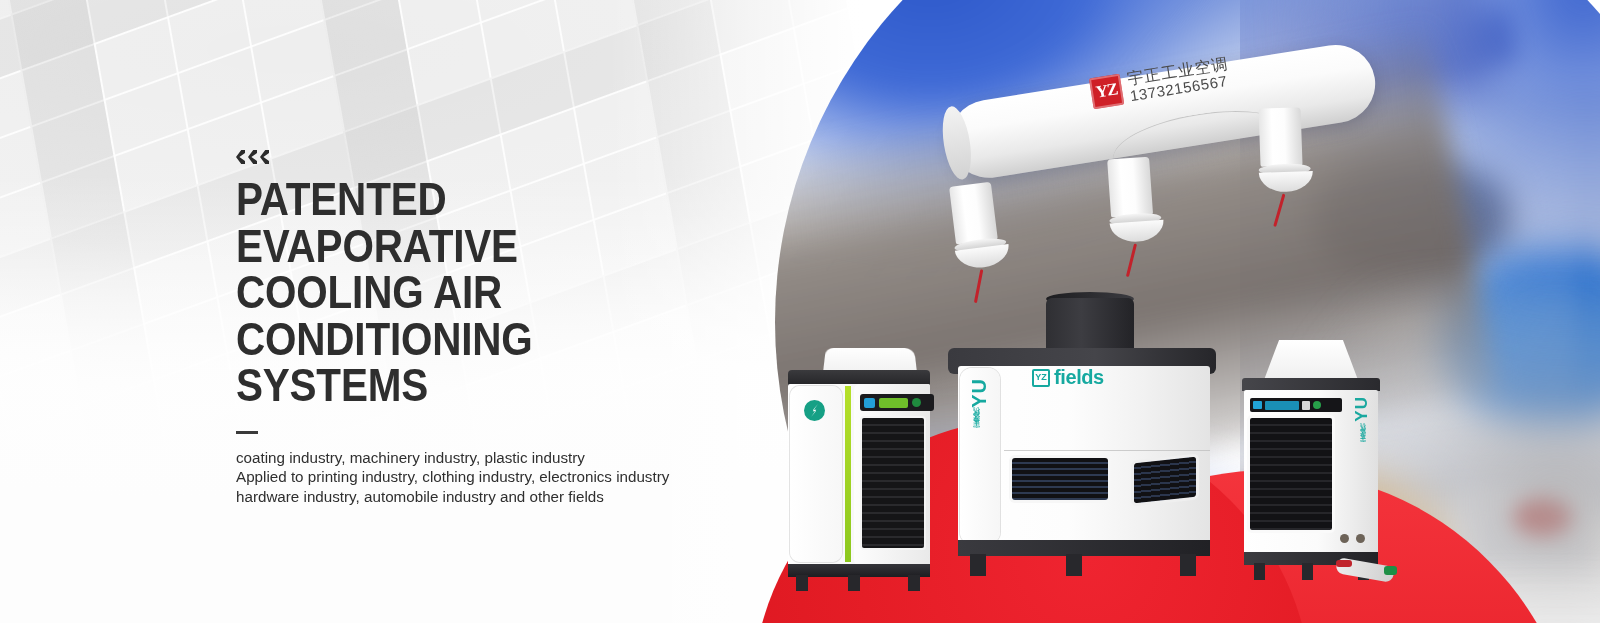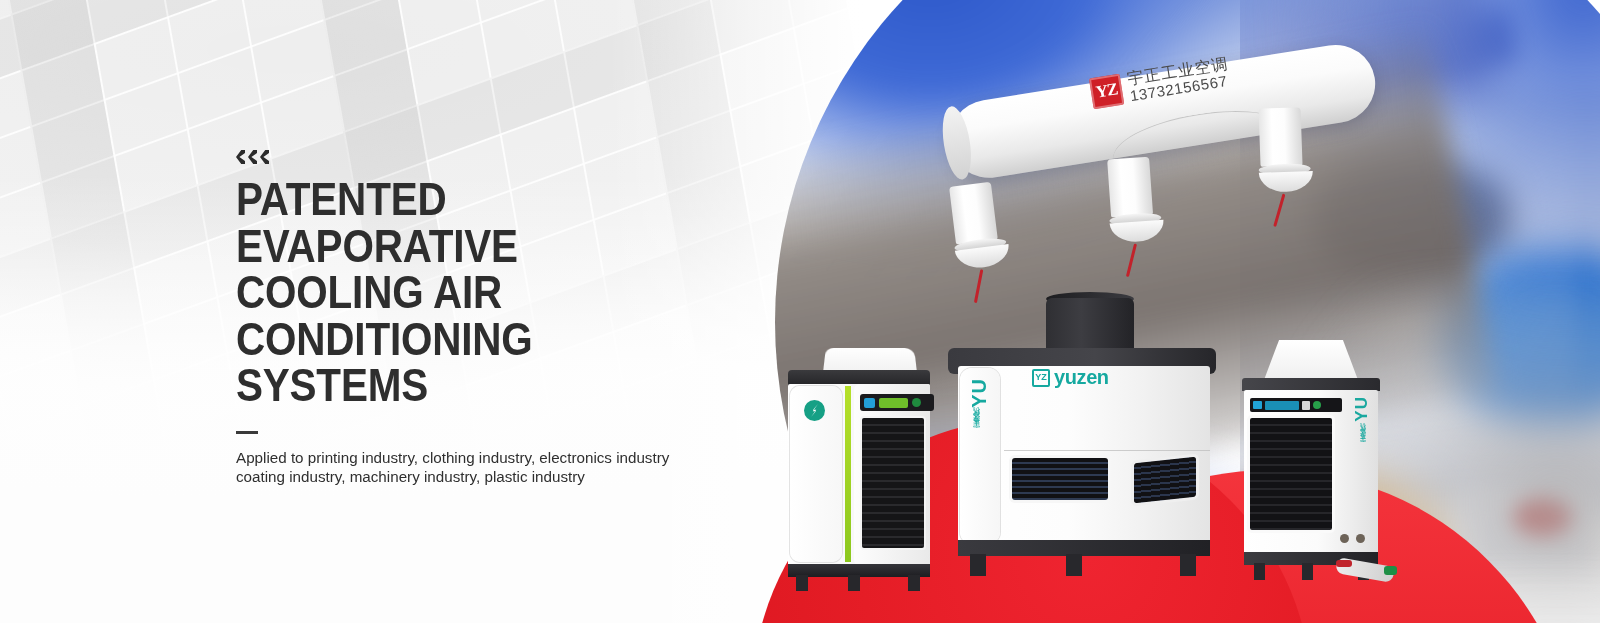--- a/index.html
+++ b/index.html
@@ -472,21 +472,21 @@
   <div class="machine m-center">
     <div class="mc-chim-top"></div>
     <div class="mc-chimney"></div>
     <div class="mc-cap"></div>
     <div class="mc-body"></div>
     <div class="mc-door"></div>
     <div class="mc-door-yu">YU</div>
     <div class="mc-door-cn">宇正蒸发式冷气机</div>
     <div class="mc-logo">
       <div class="mc-logo-mark">YZ</div>
-      <div class="mc-logo-txt">yuzen</div>
+      <div class="mc-logo-txt">fields</div>
     </div>
     <div class="mc-seam"></div>
     <div class="mc-vent-l"></div>
     <div class="mc-vent-r"></div>
     <div class="mc-base"></div>
     <div class="mc-leg a"></div>
       <div class="mc-leg b"></div>
       <div class="mc-leg c"></div>
   </div>
 
@@ -516,18 +516,19 @@
 
   <div class="content">
     <div class="chevrons">
       <div class="chev"></div>
       <div class="chev"></div>
       <div class="chev"></div>
     </div>
     <h1 class="headline">PATENTED EVAPORATIVE COOLING AIR CONDITIONING SYSTEMS</h1>
     <div class="rule"></div>
     <div class="desc">
+      <div>coating industry, machinery industry, plastic industry</div>
       <div>Applied to printing industry, clothing industry, electronics industry</div>
-      <div>coating industry, machinery industry, plastic industry</div>
+      <div>hardware industry, automobile industry and other fields</div>
     </div>
   </div>
 
 </div>
 
 </body></html>

